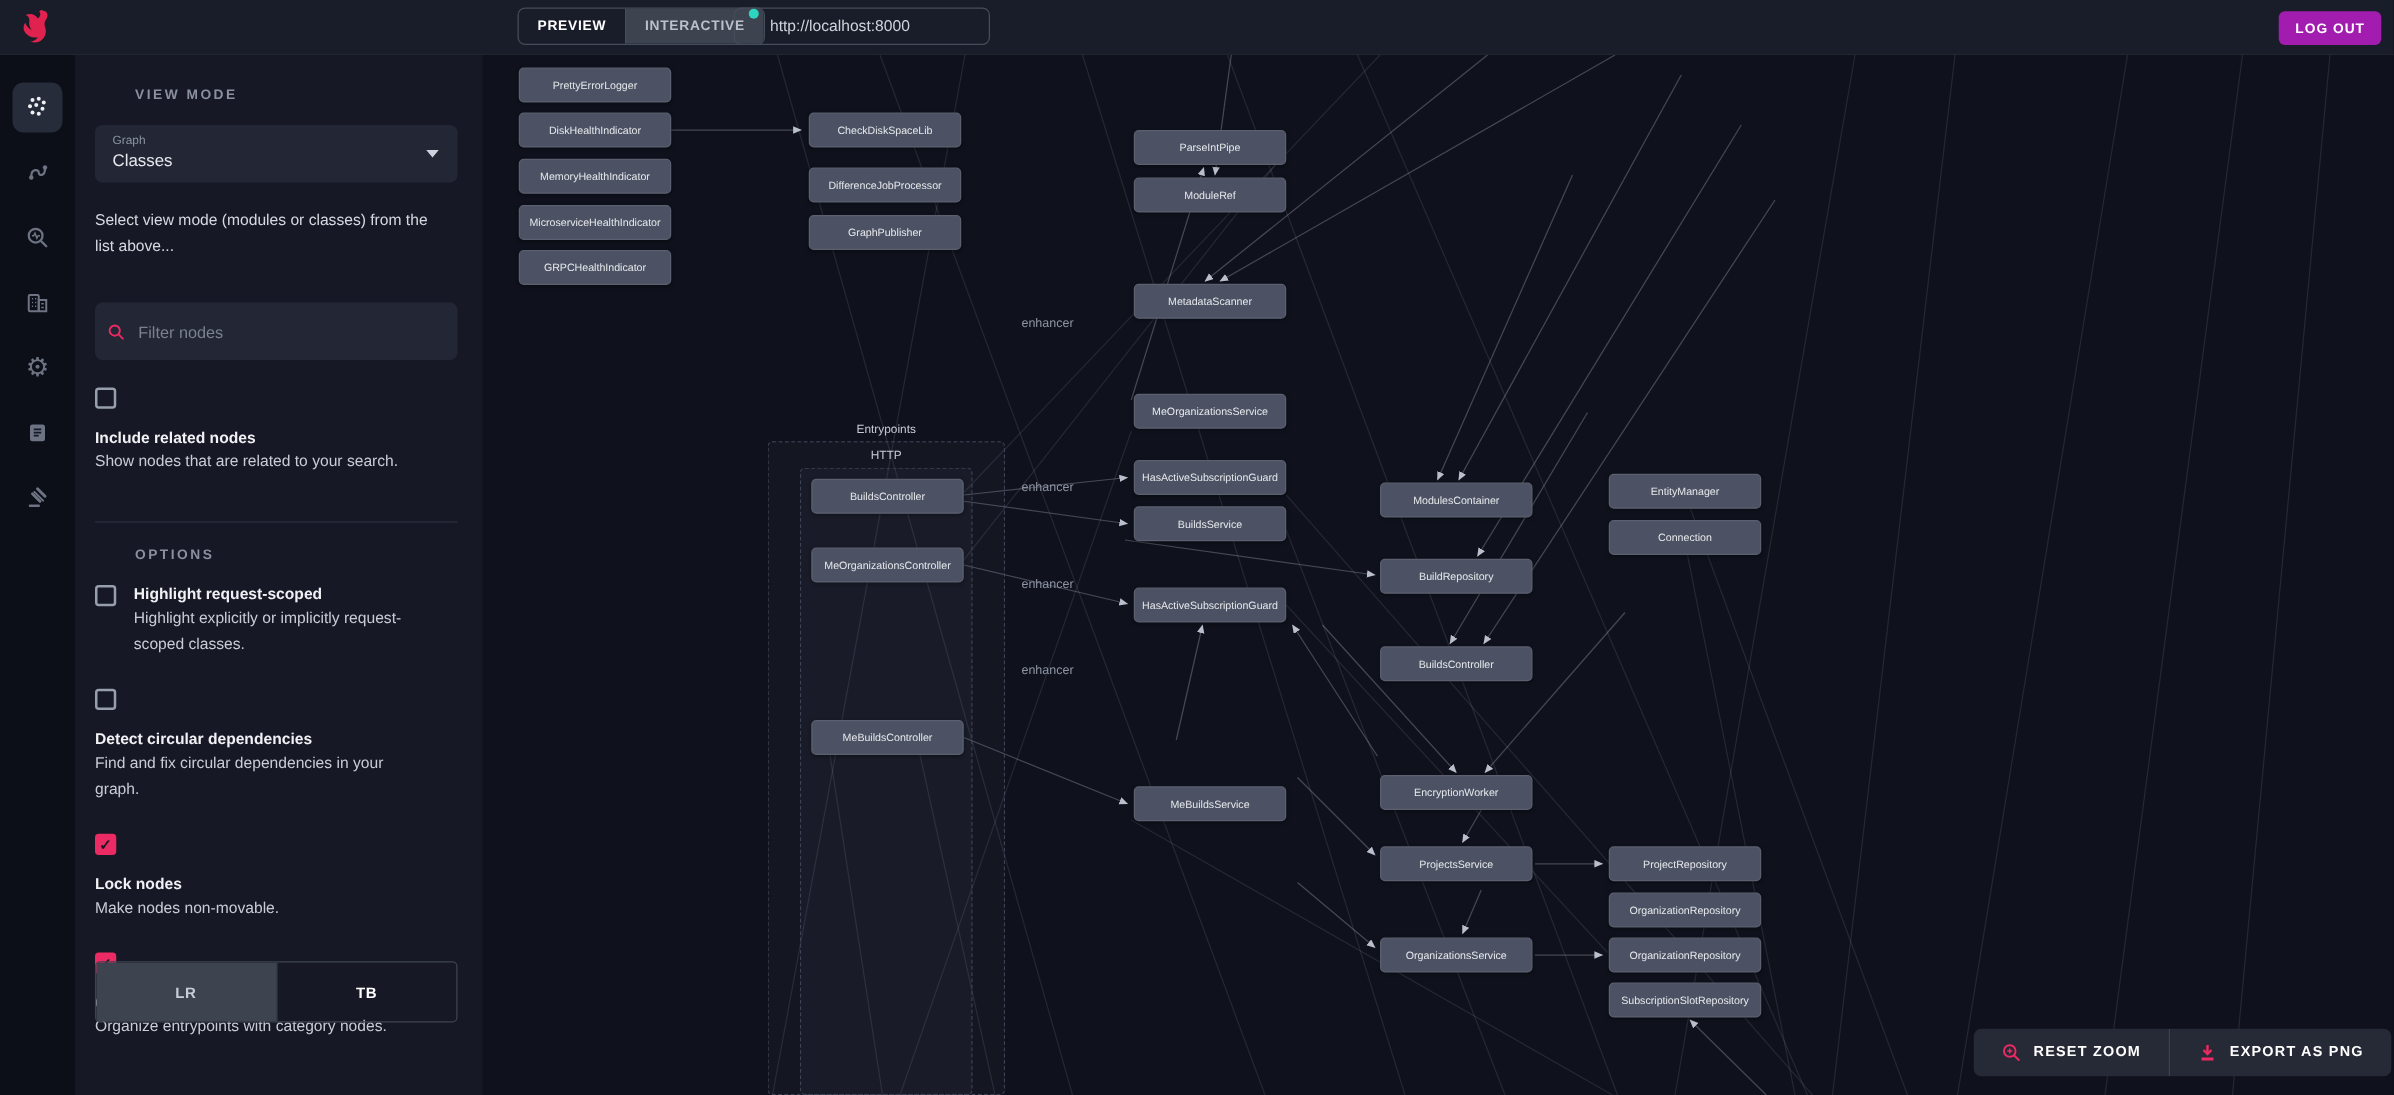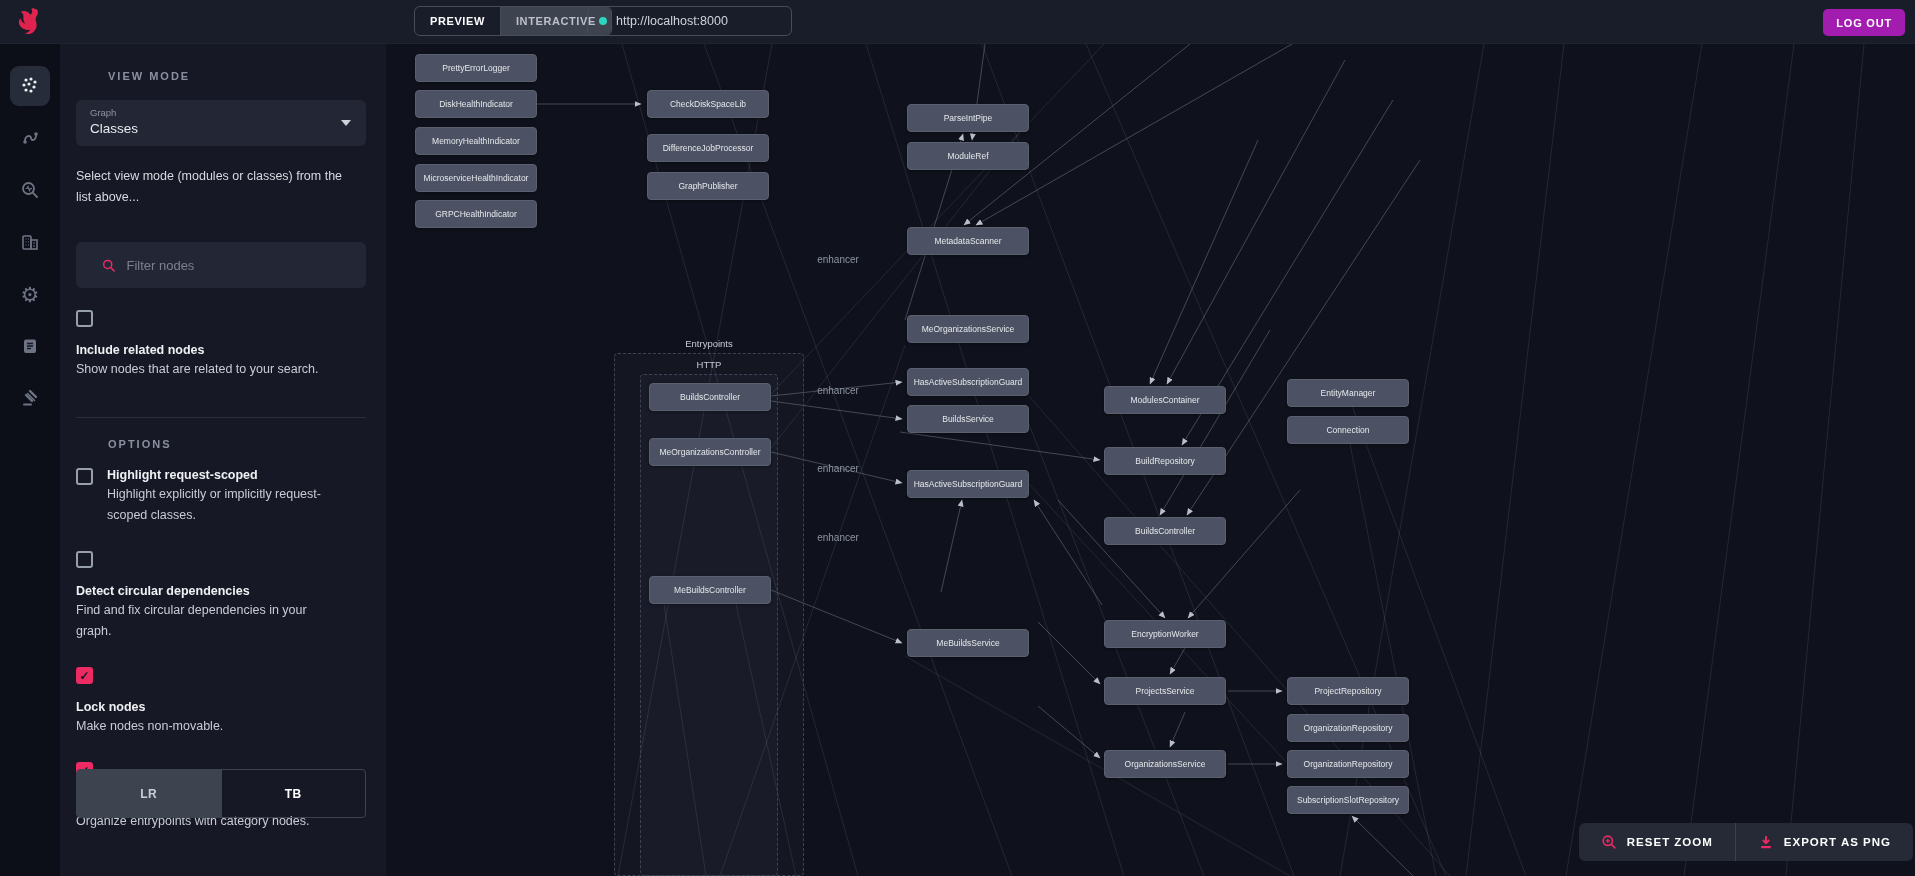--- a/index.html
+++ b/index.html
@@ -25,21 +25,21 @@
     display: flex; align-items: center; padding: 0 15px;
     font-size: 11px; font-weight: bold; letter-spacing: .6px;
     color: #ffffff; background: transparent; border: 0; cursor: pointer;
     font-family: "Liberation Sans", sans-serif;
   }
   .tab + .tab { border-left: 1px solid #474c5a; }
   .tab.active { background: #3e4350; color: #bbc0ca; }
   .url-box {
     position: absolute; left: 587px; top: 6px; width: 205px; height: 30px;
     border: 1px solid #474c5a; border-radius: 6px;
-    display: flex; align-items: center; gap: 9px; padding: 0 11px;
+    display: flex; gap: 9px; padding: 0 11px;
   }
   .url-dot { width: 8px; height: 8px; border-radius: 50%; flex: 0 0 auto; }
   .url-input {
     background: transparent; border: 0; outline: none; width: 100%;
     color: #ced3dc; font-size: 12.5px; font-family: "Liberation Sans", sans-serif;
   }
   .logout {
     position: absolute; right: 10px; top: 9px; height: 27px; padding: 0 13px;
     background: #a21caf; color: #fff; border: 0; border-radius: 5px;
     font-size: 11px; font-weight: bold; letter-spacing: .8px; cursor: pointer;
@@ -75,21 +75,21 @@
   .select-label { font-size: 9.5px; color: #8d93a3; display: block; }
   .select-value { font-size: 13.5px; color: #e7e9ee; display: block; margin-top: 3px; }
   .select-chevron {
     position: absolute; right: 15px; top: 20px; width: 0; height: 0;
     border-left: 5px solid transparent; border-right: 5px solid transparent;
     border-top: 6px solid #cfd3db;
   }
   .panel-desc { margin-top: 20px; font-size: 12.5px; line-height: 21px; color: #d6d9e0; width: 282px; }
   .filter-box {
     margin-top: 34px; height: 46px; background: #232735; border-radius: 6px;
-    display: flex; align-items: center; gap: 11px; padding: 0 26px;
+    display: flex; align-items: center; gap: 11px; padding: 0 10px;
   }
   .filter-input {
     background: transparent; border: 0; outline: none; width: 100%;
     color: #d6d9e0; font-size: 13px; font-family: "Liberation Sans", sans-serif;
   }
   .filter-input::placeholder { color: #7b8191; }
   .cb-row { display: flex; gap: 14px; align-items: flex-start; cursor: pointer; }
   .cb {
     flex: 0 0 auto; width: 17px; height: 17px; margin-top: 2px; border-radius: 3px;
     border: 2px solid #979eac; display: flex; align-items: center; justify-content: center;

